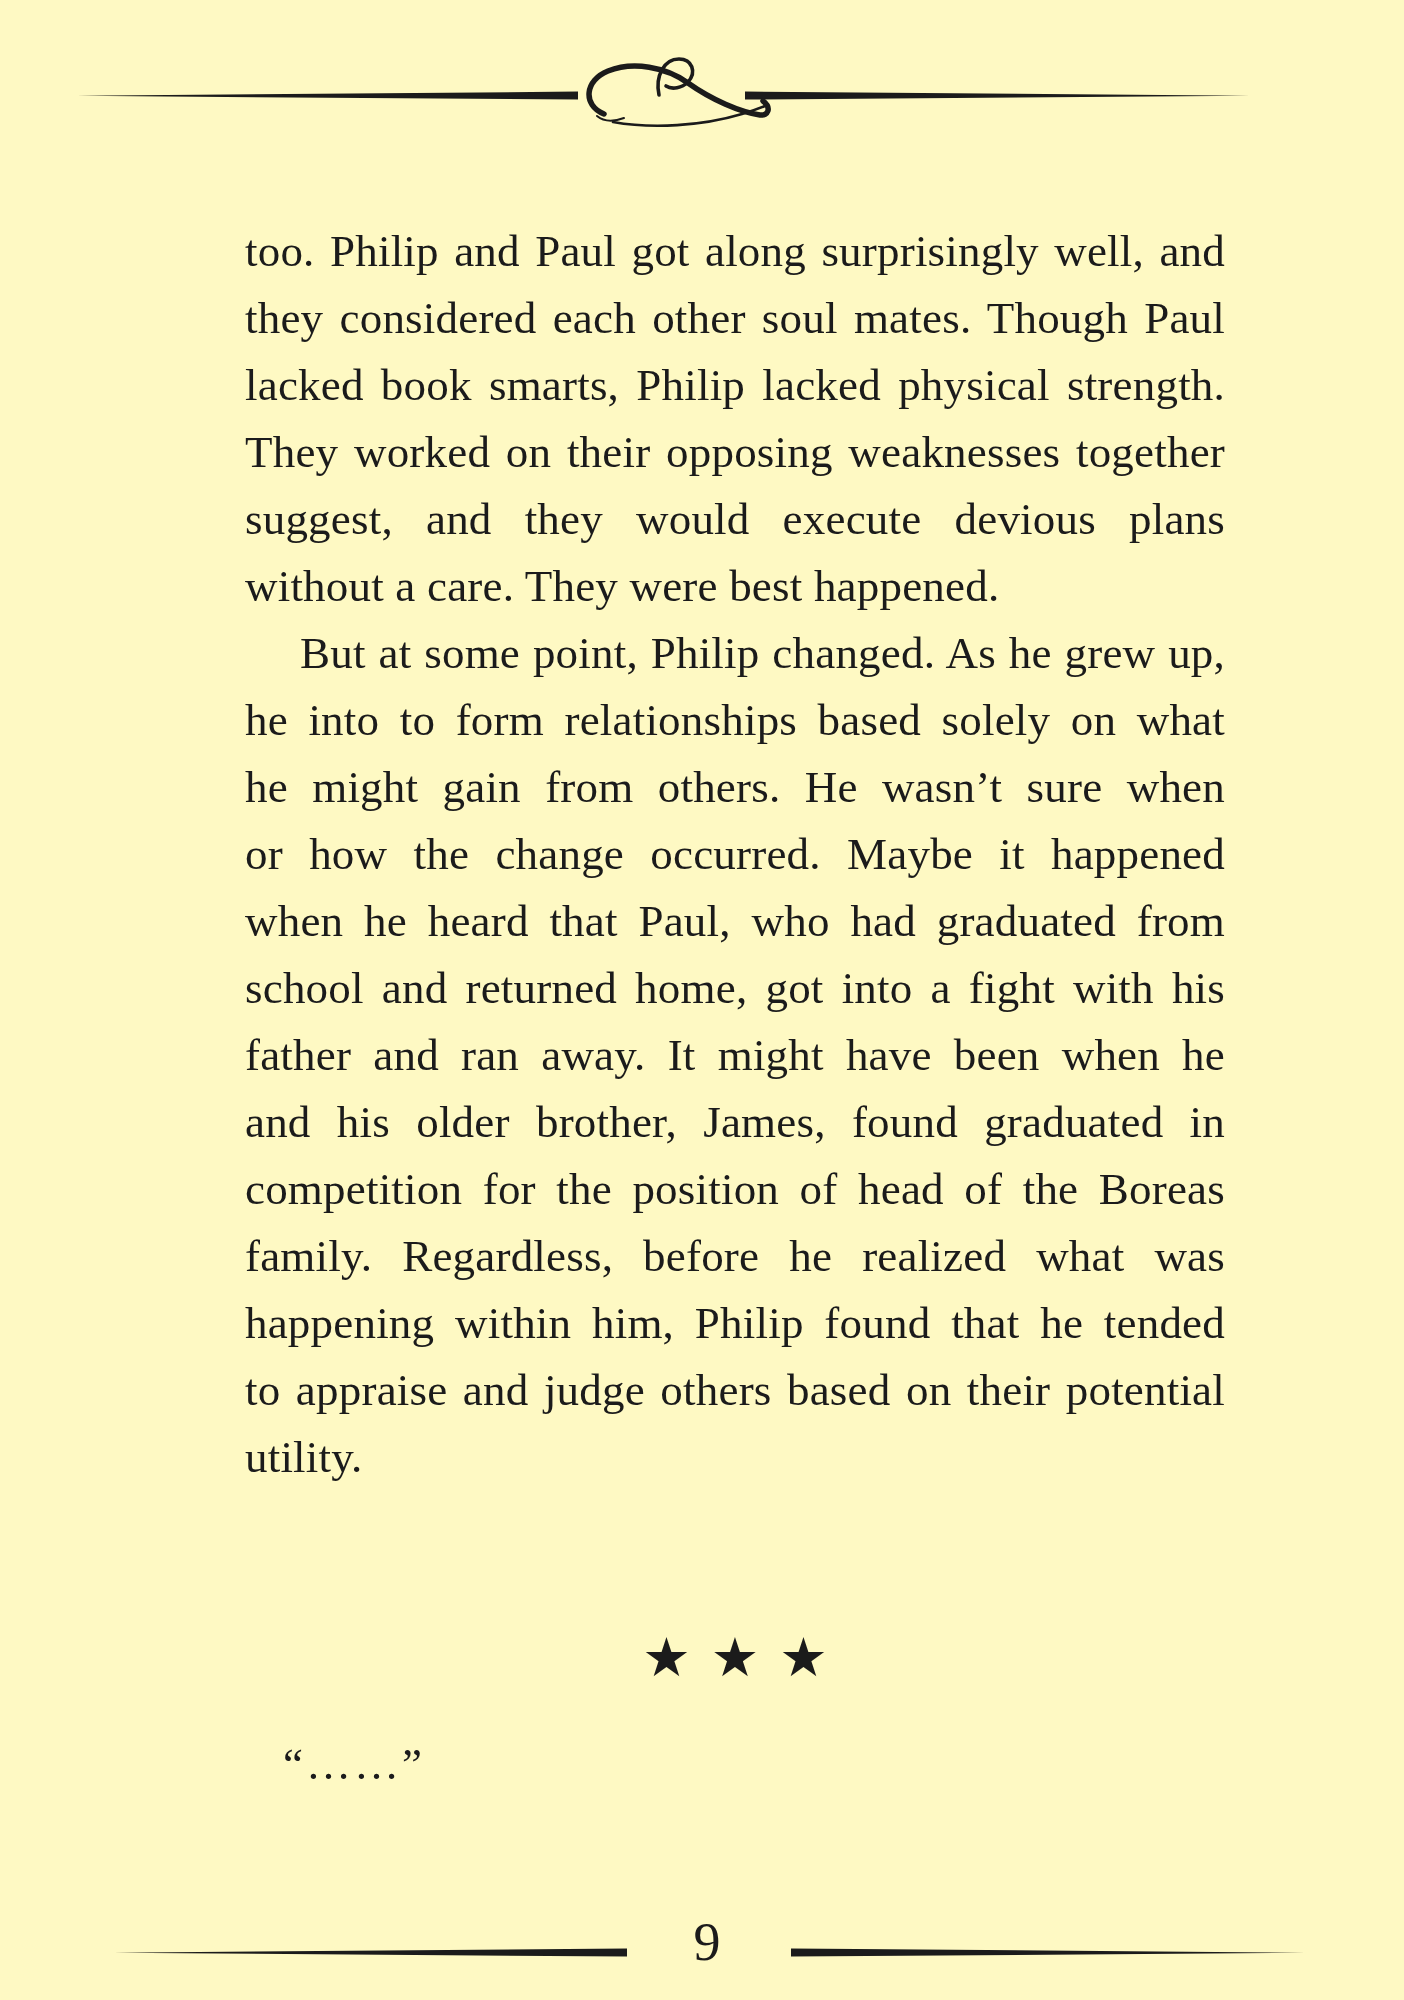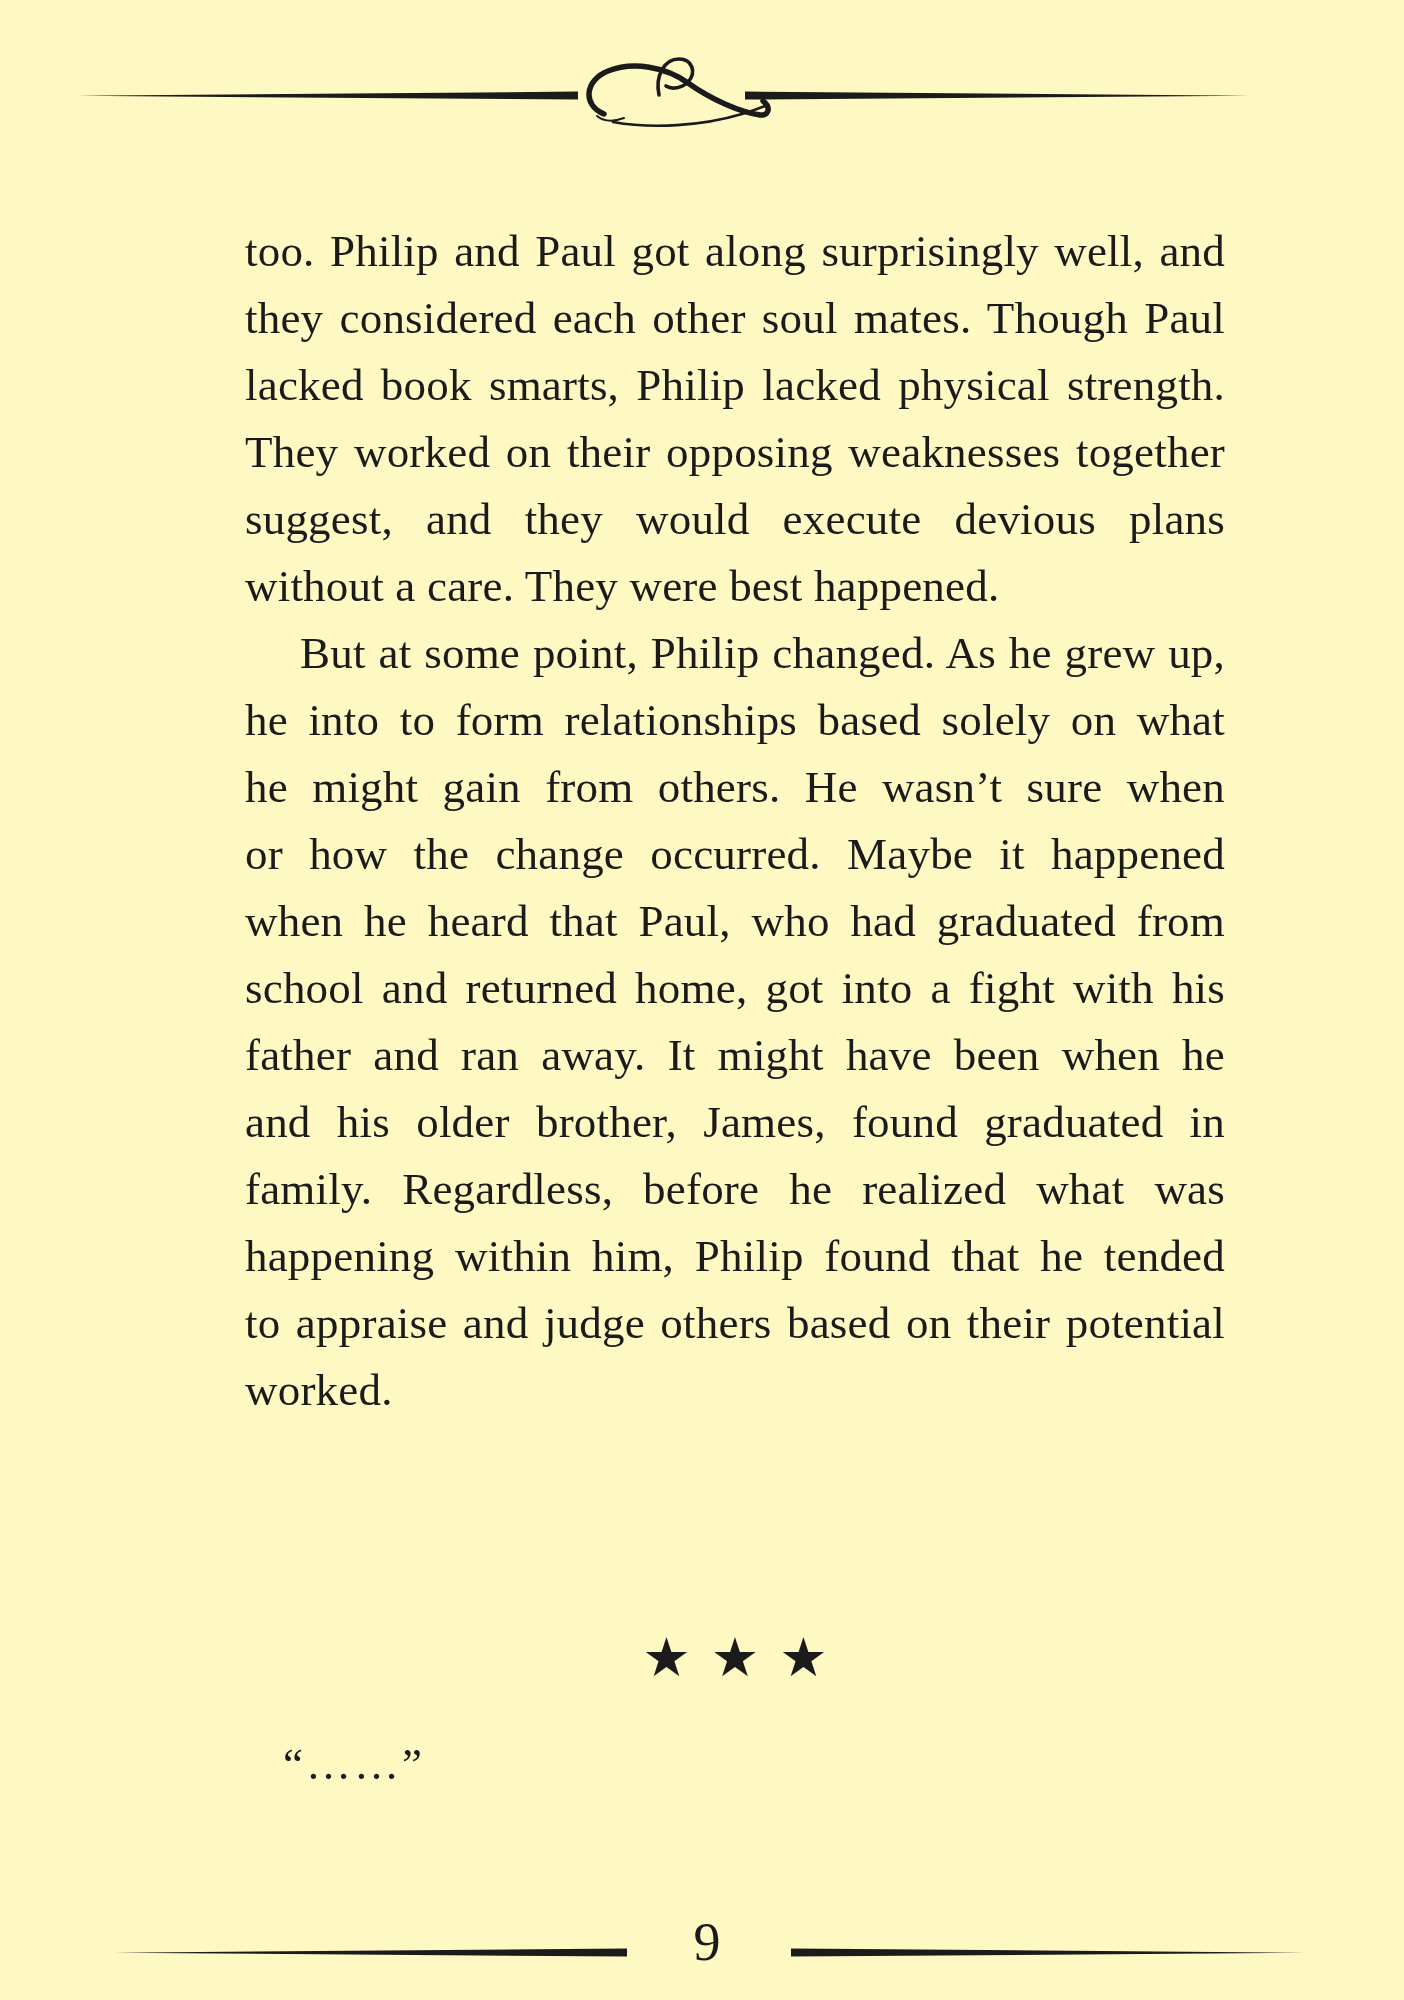--- a/index.html
+++ b/index.html
@@ -74,24 +74,25 @@
       <div class="tline">suggest, and they would execute devious plans</div>
       <div class="tline last">without a care. They were best happened.</div>
       <div class="tline indent">But at some point, Philip changed. As he grew up,</div>
       <div class="tline">he into to form relationships based solely on what</div>
       <div class="tline">he might gain from others. He wasn’t sure when</div>
       <div class="tline">or how the change occurred. Maybe it happened</div>
       <div class="tline">when he heard that Paul, who had graduated from</div>
       <div class="tline">school and returned home, got into a fight with his</div>
       <div class="tline">father and ran away. It might have been when he</div>
       <div class="tline">and his older brother, James, found graduated in</div>
+      <div class="tline">competition for the position of head of the Boreas</div>
       <div class="tline">family. Regardless, before he realized what was</div>
       <div class="tline">happening within him, Philip found that he tended</div>
       <div class="tline">to appraise and judge others based on their potential</div>
-      <div class="tline last">worked.</div>
+      <div class="tline last">utility.</div>
     </div>
 
   <div class="stars"><span class="star">★</span><span class="star">★</span><span class="star">★</span></div>
 
   <div class="dialogue">“……”</div>
 
   <svg class="footer-svg" width="1404" height="100" viewBox="0 0 1404 100" aria-hidden="true">
     <polygon points="114,52.8 627,48.4 627,56.6" fill="#1b1b1b"></polygon>
     <polygon points="791,48.4 791,56.6 1305,52.8" fill="#1b1b1b"></polygon>
   </svg>

